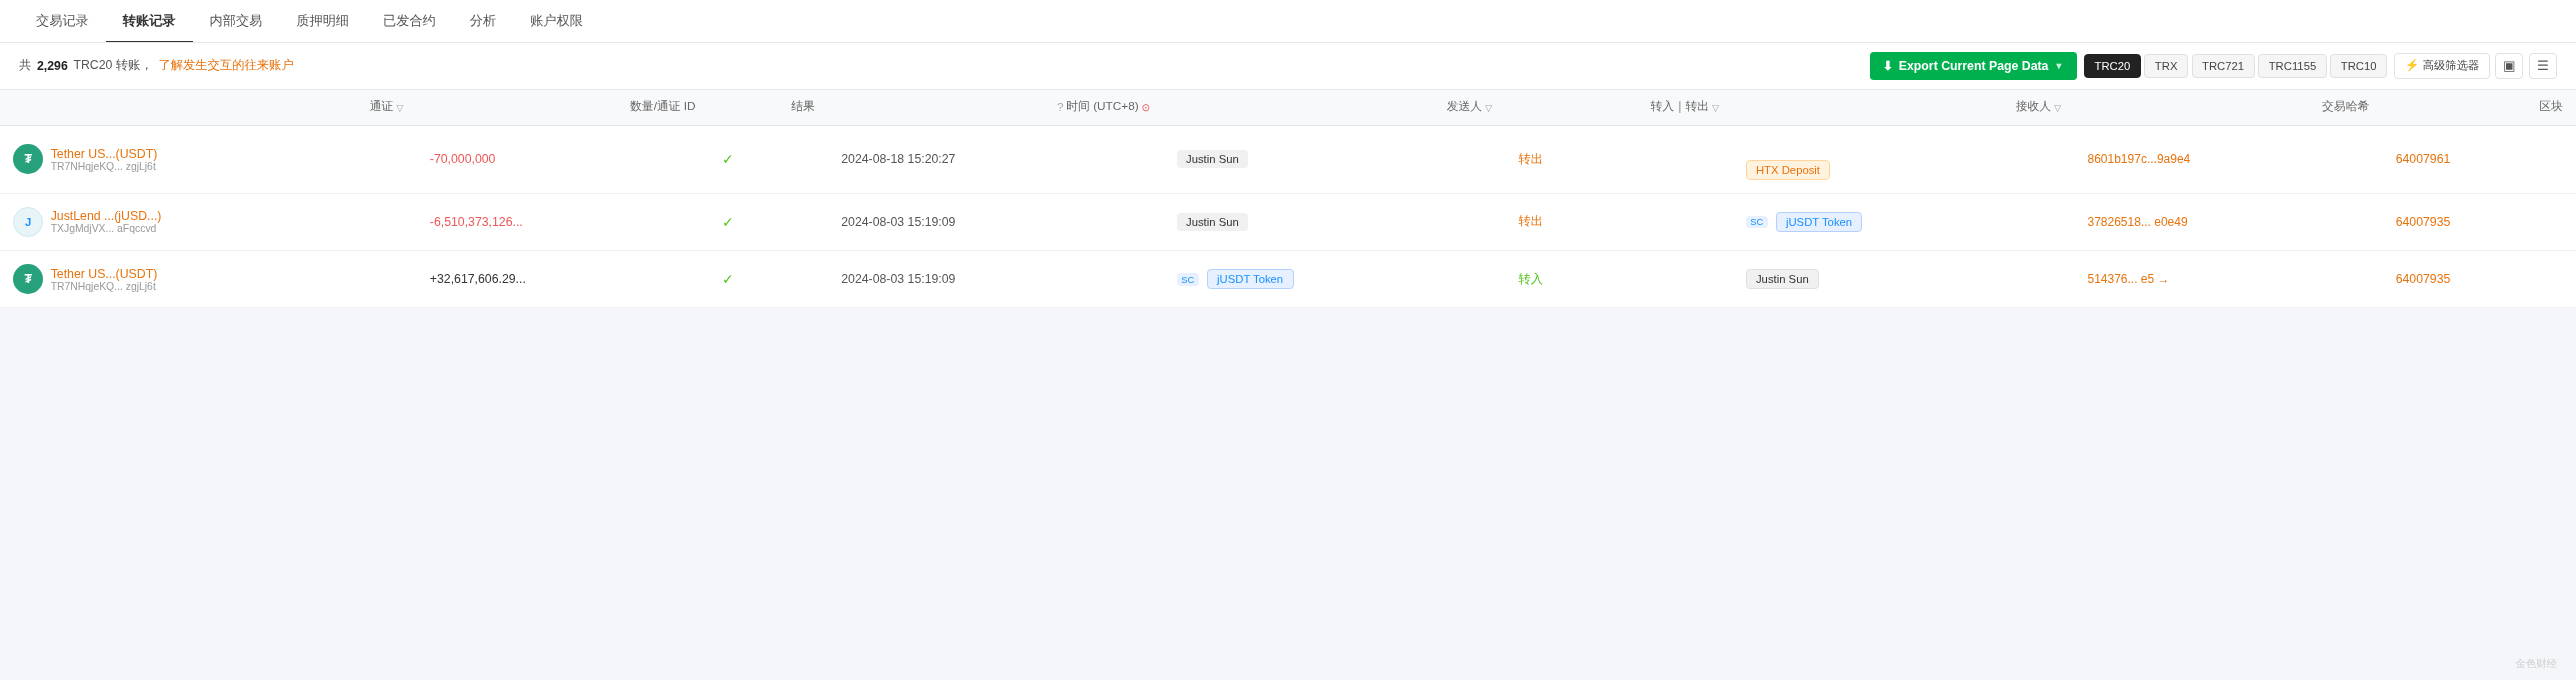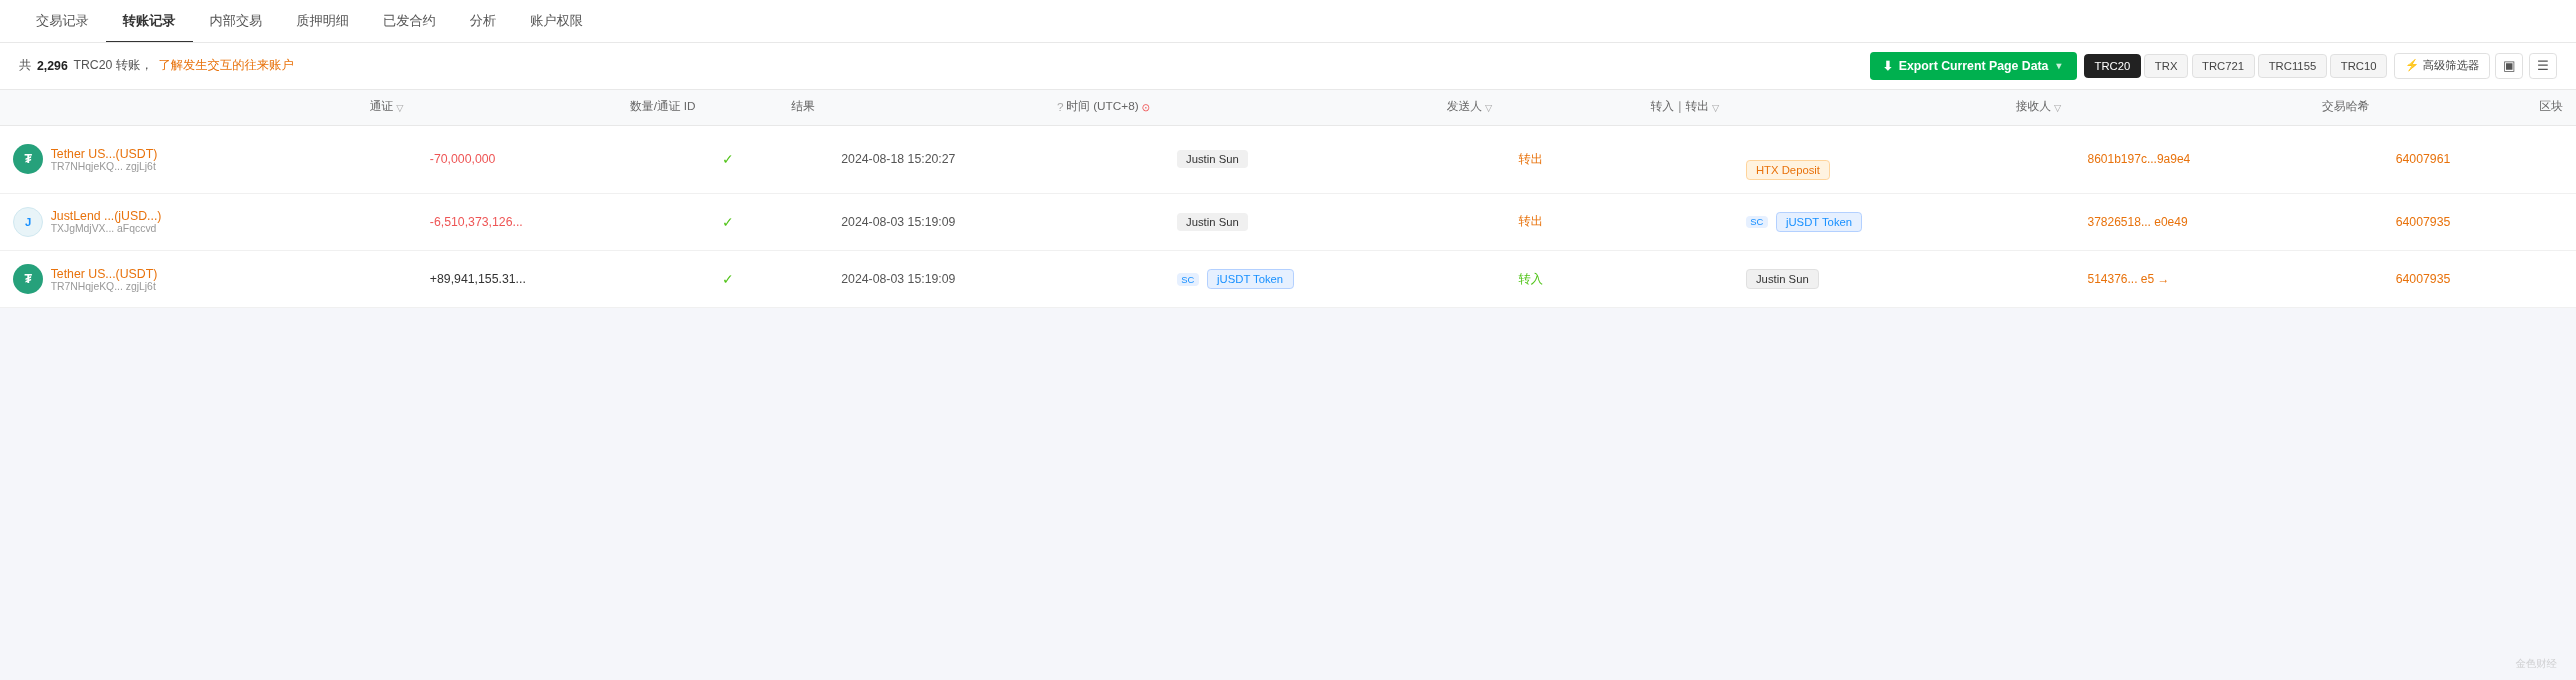--- a/index.html
+++ b/index.html
@@ -423,21 +423,21 @@
             <div class="token-cell">
               <div class="token-icon usdt">
                 <span style="font-size:12.3px;font-weight:bold;">₮</span>
               </div>
               <div class="token-name">
                 <span class="name">Tether US...(USDT)</span>
                 <span class="addr">TR7NHqjeKQ... zgjLj6t</span>
               </div>
             </div>
           </td>
-          <td class="amount-pos">+89,941,155.31...</td>
+          <td class="amount-pos">+32,617,606.29...</td>
           <td><span class="check-icon">✓</span></td>
           <td class="time-cell">2024-08-03 15:19:09</td>
           <td><span style="display: inline-flex; align-items: center; gap: 3.8px;">
               <span class="sc-badge">SC</span>
               <span class="receiver-badge blue">jUSDT Token</span>
             </span></td>
           <td><span class="direction-in">转入</span></td>
           <td><span style="display: inline-flex; align-items: center; gap: 3.8px;">
               <span class="receiver-badge plain">Justin Sun</span>
             </span></td>

